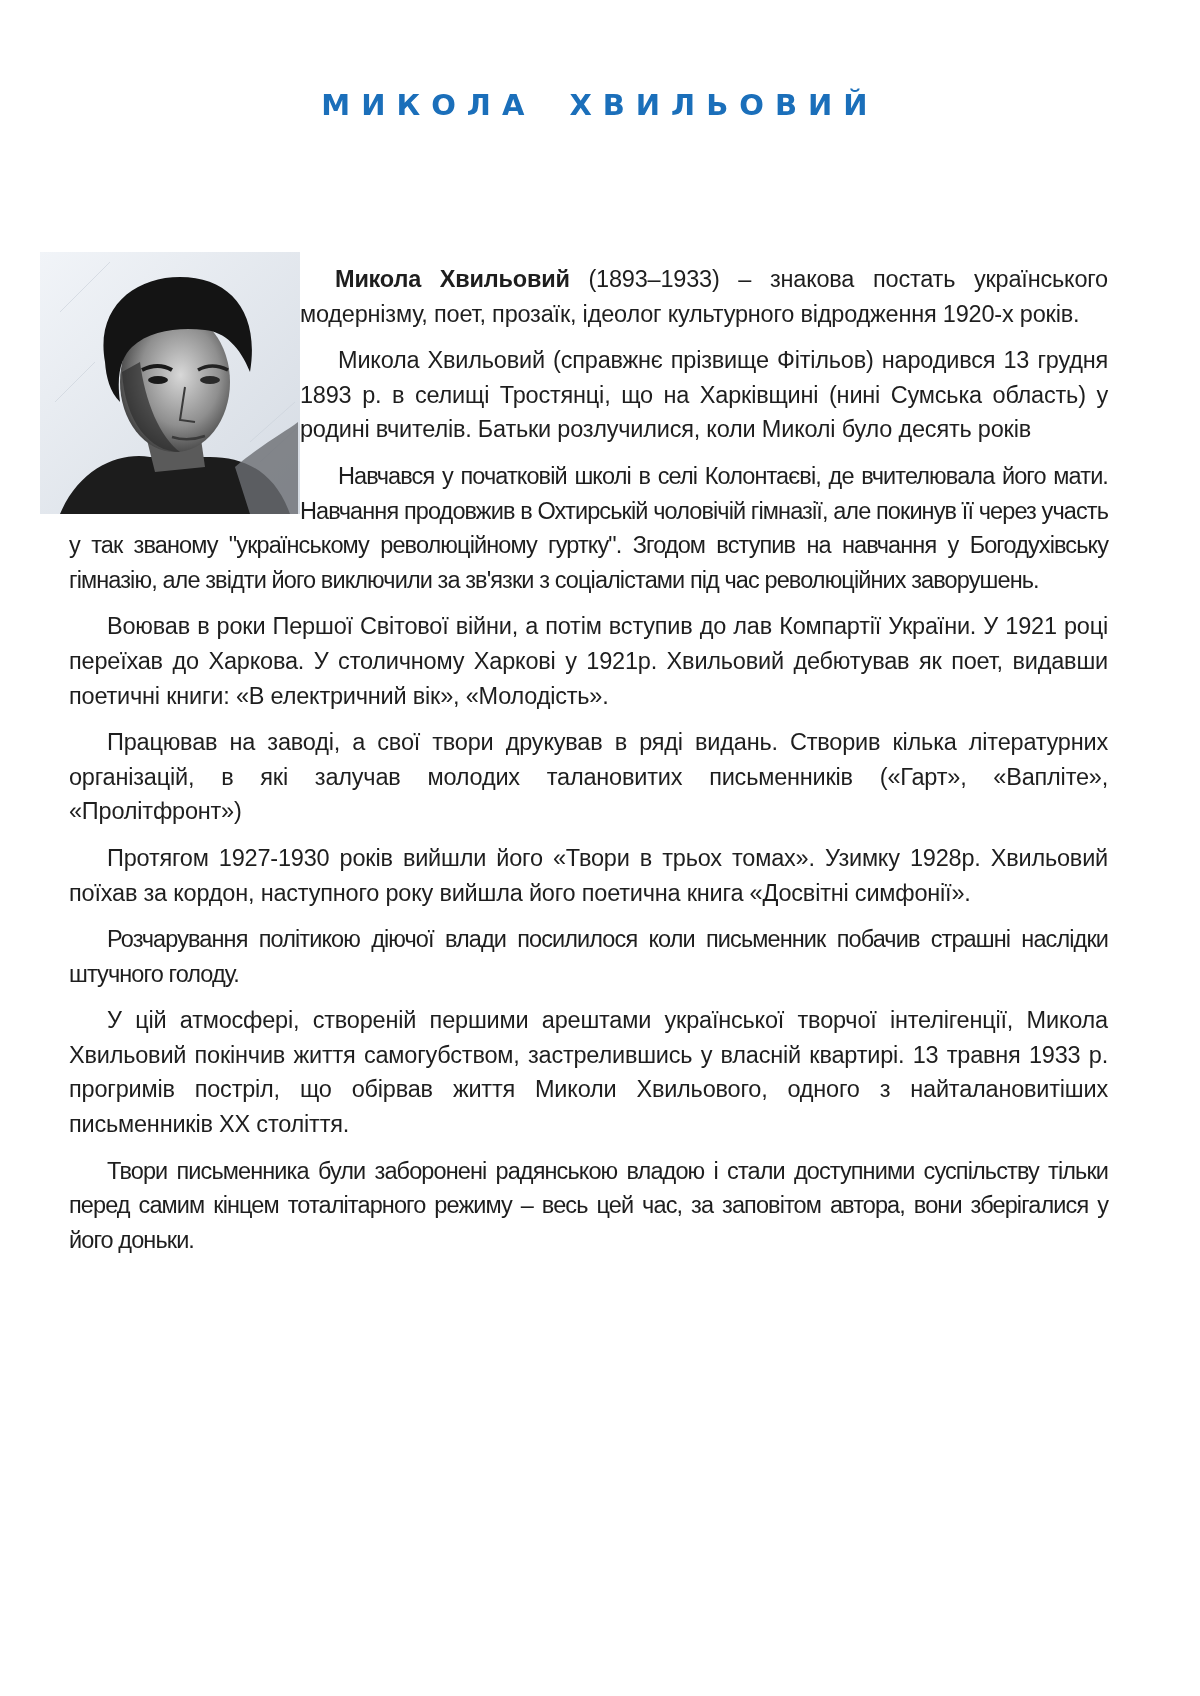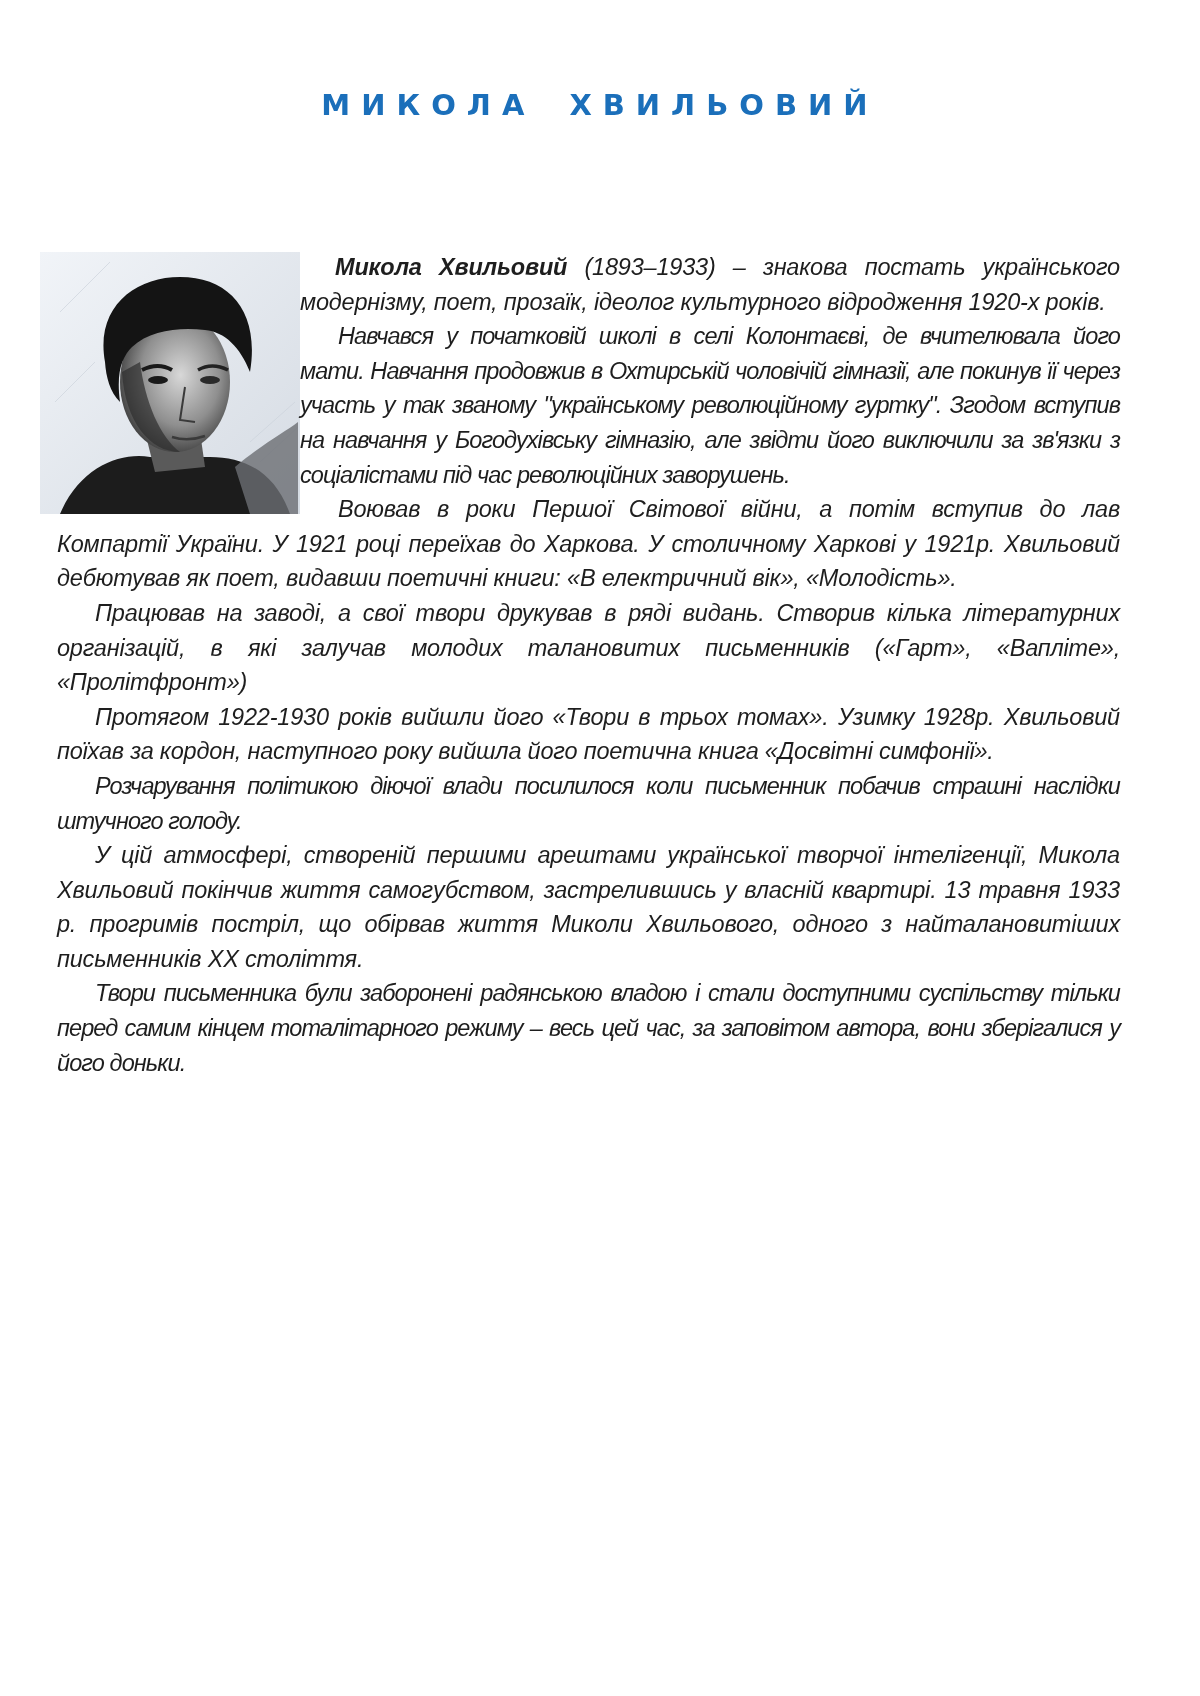--- a/index.html
+++ b/index.html
@@ -51,23 +51,22 @@
       letter-spacing: -0.2px;
     }
     .float-space {
       float: left;
       width: 260px;
       height: 254px;
       margin-left: -17px;
       margin-right: 0;
     }
     .content p {
-      margin: 0;
+      margin: 12px;
       text-indent: 38px;
-      font-style: italic;
     }
     .content p.first { text-indent: 35px; }
     .content .bold-name { font-weight: bold; }
     .content p.narrow { letter-spacing: -0.9px; }
   </style>
 </head>
 <body>
 
 <h1 class="page-title">
   <span>МИКОЛА</span><span class="title-gap"></span><span>ХВИЛЬОВИЙ</span>
@@ -110,20 +109,21 @@
     <path d="M158 118 Q172 110 188 118" stroke="#222" stroke-width="3.5" fill="none"></path>
 
     <path d="M145 135 L140 168 L155 170" stroke="#3a3a3a" stroke-width="2" fill="none"></path>
     <path d="M132 185 Q148 190 165 184" stroke="#3a3a3a" stroke-width="2.5" fill="none"></path>
   </svg>
 </div>
 
 <div class="content">
   <div class="float-space"></div>
   <p class="first"><span class="bold-name">Микола Хвильовий</span><span> (1893–1933) – знакова постать українського модернізму, поет, прозаїк, ідеолог культурного відродження 1920-х років.</span></p>
+  <p>Микола Хвильовий (справжнє прізвище Фітільов) народився 13 грудня 1893 р. в селищі Тростянці, що на Харківщині (нині Сумська область) у родині вчителів. Батьки розлучилися, коли Миколі було десять років</p>
   <p class="narrow">Навчався у початковій школі в селі Колонтаєві, де вчителювала його мати. Навчання продовжив в Охтирській чоловічій гімназії, але покинув її через участь у так званому "українському революційному гуртку". Згодом вступив на навчання у Богодухівську гімназію, але звідти його виключили за зв'язки з соціалістами під час революційних заворушень.</p>
   <p>Воював в роки Першої Світової війни, а потім вступив до лав Компартії України. У 1921 році переїхав до Харкова. У столичному Харкові у 1921р. Хвильовий дебютував як поет, видавши поетичні книги: «В електричний вік», «Молодість».</p>
   <p>Працював на заводі, а свої твори друкував в ряді видань. Створив кілька літературних організацій, в які залучав молодих талановитих письменників  («Гарт», «Вапліте», «Пролітфронт»)</p>
-  <p>Протягом 1922-1930 років вийшли його «Твори в трьох томах». Узимку 1928р. Хвильовий поїхав за кордон, наступного року вийшла його поетична книга «Досвітні симфонії».</p>
+  <p>Протягом 1927-1930 років вийшли його «Твори в трьох томах». Узимку 1928р. Хвильовий поїхав за кордон, наступного року вийшла його поетична книга «Досвітні симфонії».</p>
   <p class="narrow">Розчарування політикою діючої влади посилилося  коли письменник побачив страшні наслідки штучного голоду.</p>
   <p>У цій атмосфері, створеній першими арештами української творчої інтелігенції, Микола Хвильовий покінчив життя самогубством, застрелившись у власній квартирі. 13 травня 1933 р. прогримів постріл, що обірвав життя Миколи Хвильового, одного з найталановитіших письменників XX століття.</p>
   <p class="narrow">Твори письменника були заборонені радянською владою і стали доступними суспільству тільки перед самим кінцем тоталітарного режиму – весь цей час, за заповітом автора, вони зберігалися у його доньки.</p>
 </div>
 
 </body></html>

